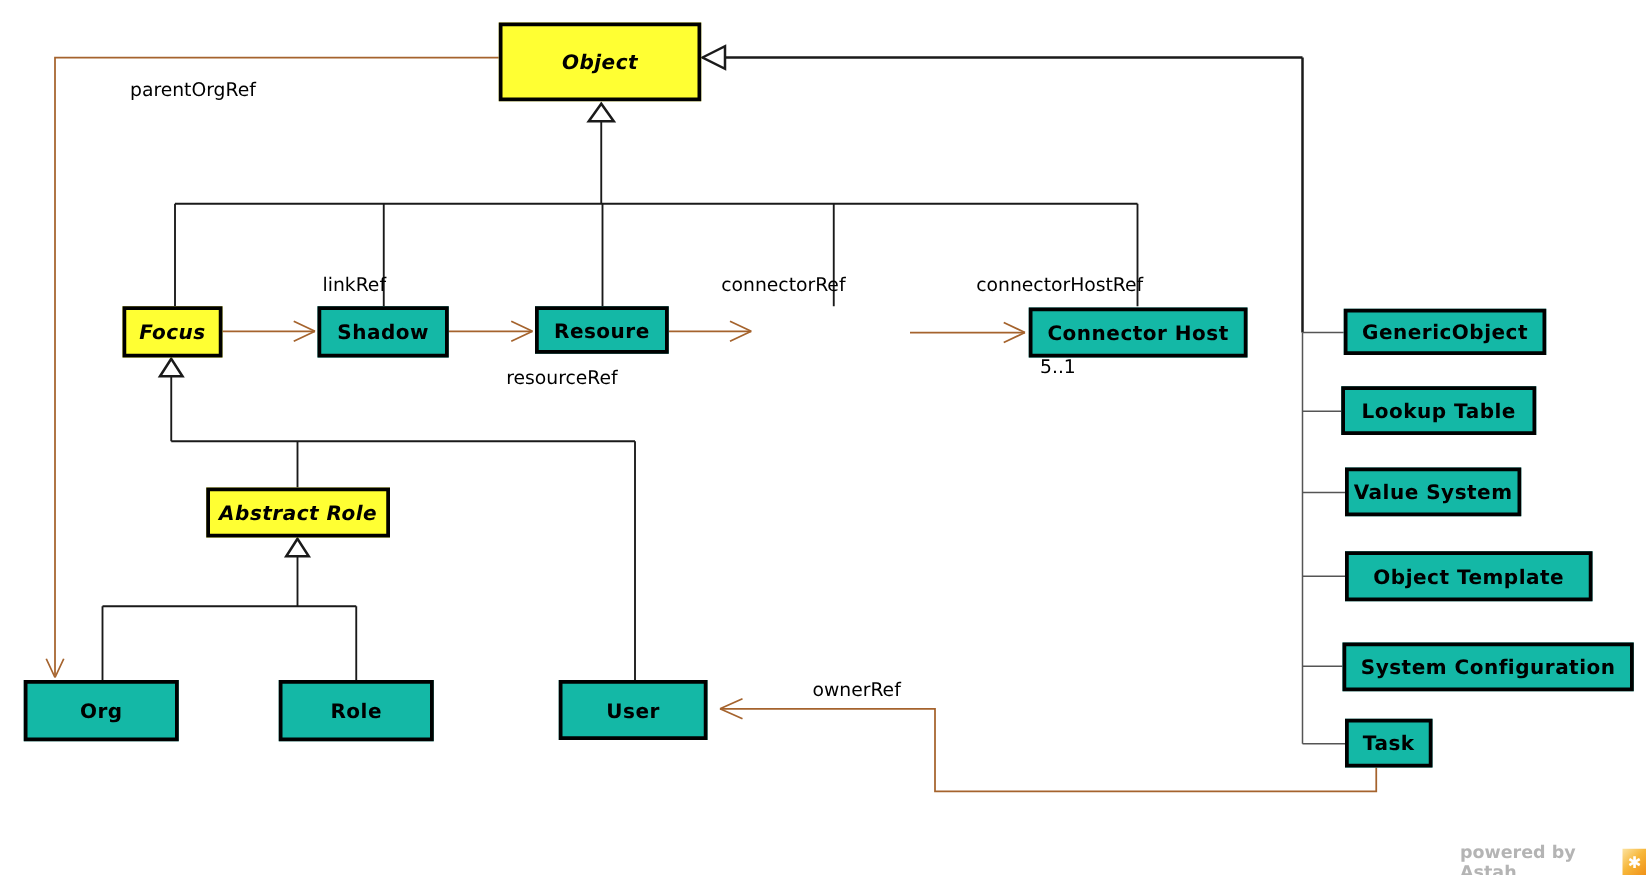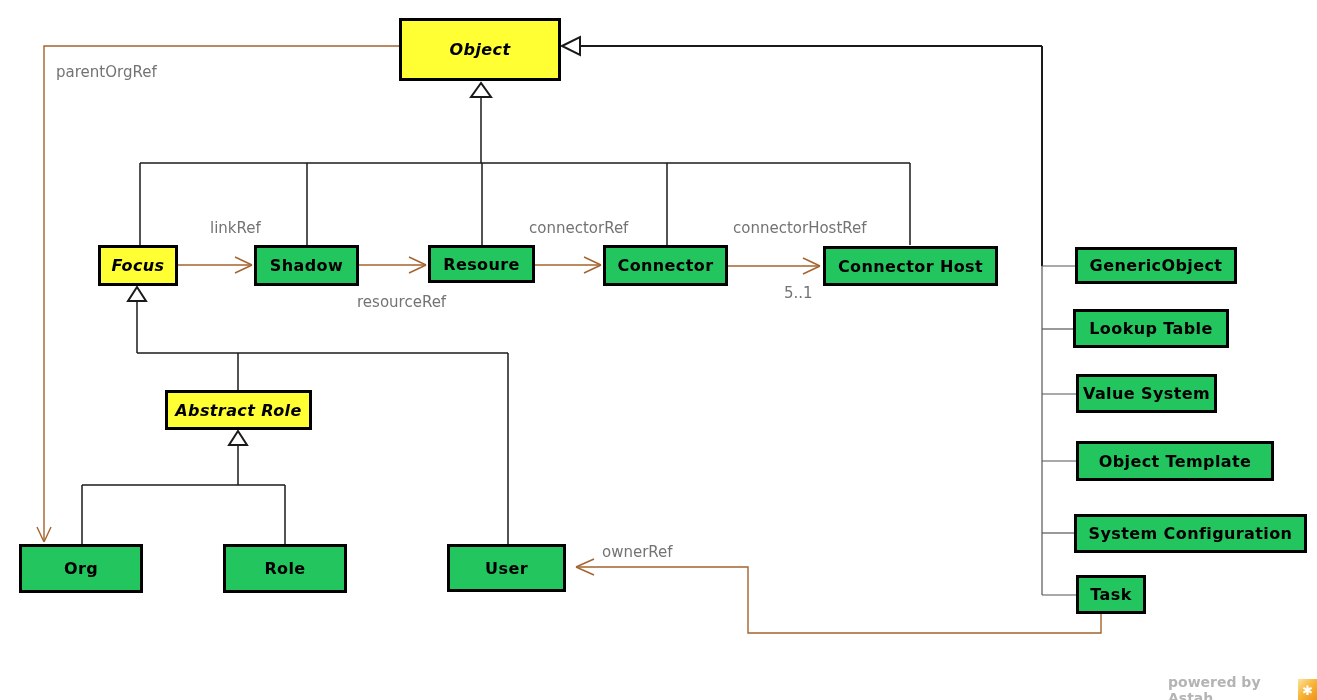--- a/index.html
+++ b/index.html
@@ -1,23 +1,23 @@
 <!DOCTYPE html>
 <html><head>
 <meta charset="utf-8">
 <style>
   html,body{margin:0;padding:0;background:#fff;}
   .canvas{position:relative;width:1317px;height:700px;background:#ffffff;overflow:hidden;
           font-family:"DejaVu Sans","Liberation Sans",sans-serif;}
   svg.wires{position:absolute;left:0;top:0;z-index:1;}
-  .box{position:absolute;z-index:2;background:#22c55e;border:3px solid #000;box-sizing:border-box;
+  .box{position:absolute;z-index:2;background:#14b8a6;border:3px solid #000;box-sizing:border-box;
        display:flex;align-items:center;justify-content:center;
        font-weight:bold;font-size:16px;letter-spacing:.4px;color:#000;white-space:nowrap;}
   .box.abstract{background:#ffff33;font-style:italic;}
-  .elabel{position:absolute;z-index:2;font-size:15px;color:#737373;white-space:nowrap;}
+  .elabel{position:absolute;z-index:2;font-size:15px;color:#000000;white-space:nowrap;margin-left:48px;}
   .watermark{position:absolute;z-index:2;left:1168px;top:674px;display:flex;align-items:center;gap:3px;}
   .watermark .wm-text{font-weight:bold;font-size:14px;color:#b4b4b4;}
   .astah-icon{display:inline-block;width:21px;height:23px;
       background:linear-gradient(135deg,#fce3a0 0%,#f7b73a 45%,#ef8d14 100%);
       color:#fff;font-size:13px;line-height:23px;text-align:center;font-weight:bold;}
 </style>
 </head>
 <body>
 
 <div class="canvas">
@@ -79,21 +79,20 @@
       <path d="M820,266 L803,258 M820,266 L803,274"></path>
       <path d="M1101,614 V633 H748 V567 H576"></path>
       <path d="M576,567 L594,559 M576,567 L594,575"></path>
     </g>
   </svg>
 
   <div class="box abstract" style="left:399px;top:18px;width:162px;height:63px">Object</div>
   <div class="box abstract" style="left:98px;top:245px;width:80px;height:41px">Focus</div>
   <div class="box" style="left:254px;top:245px;width:105px;height:41px">Shadow</div>
   <div class="box" style="left:428px;top:245px;width:107px;height:38px">Resoure</div>
-  <div class="box" style="left:603px;top:245px;width:125px;height:41px">Connector</div>
   <div class="box" style="left:823px;top:246px;width:175px;height:40px">Connector Host</div>
   <div class="box abstract" style="left:165px;top:390px;width:147px;height:40px">Abstract Role</div>
   <div class="box" style="left:19px;top:544px;width:124px;height:49px">Org</div>
   <div class="box" style="left:223px;top:544px;width:124px;height:49px">Role</div>
   <div class="box" style="left:447px;top:544px;width:119px;height:48px">User</div>
   <div class="box" style="left:1075px;top:247px;width:162px;height:37px">GenericObject</div>
   <div class="box" style="left:1073px;top:309px;width:156px;height:39px">Lookup Table</div>
   <div class="box" style="left:1076px;top:374px;width:141px;height:39px">Value System</div>
   <div class="box" style="left:1076px;top:441px;width:198px;height:40px">Object Template</div>
   <div class="box" style="left:1074px;top:514px;width:233px;height:39px">System Configuration</div>

